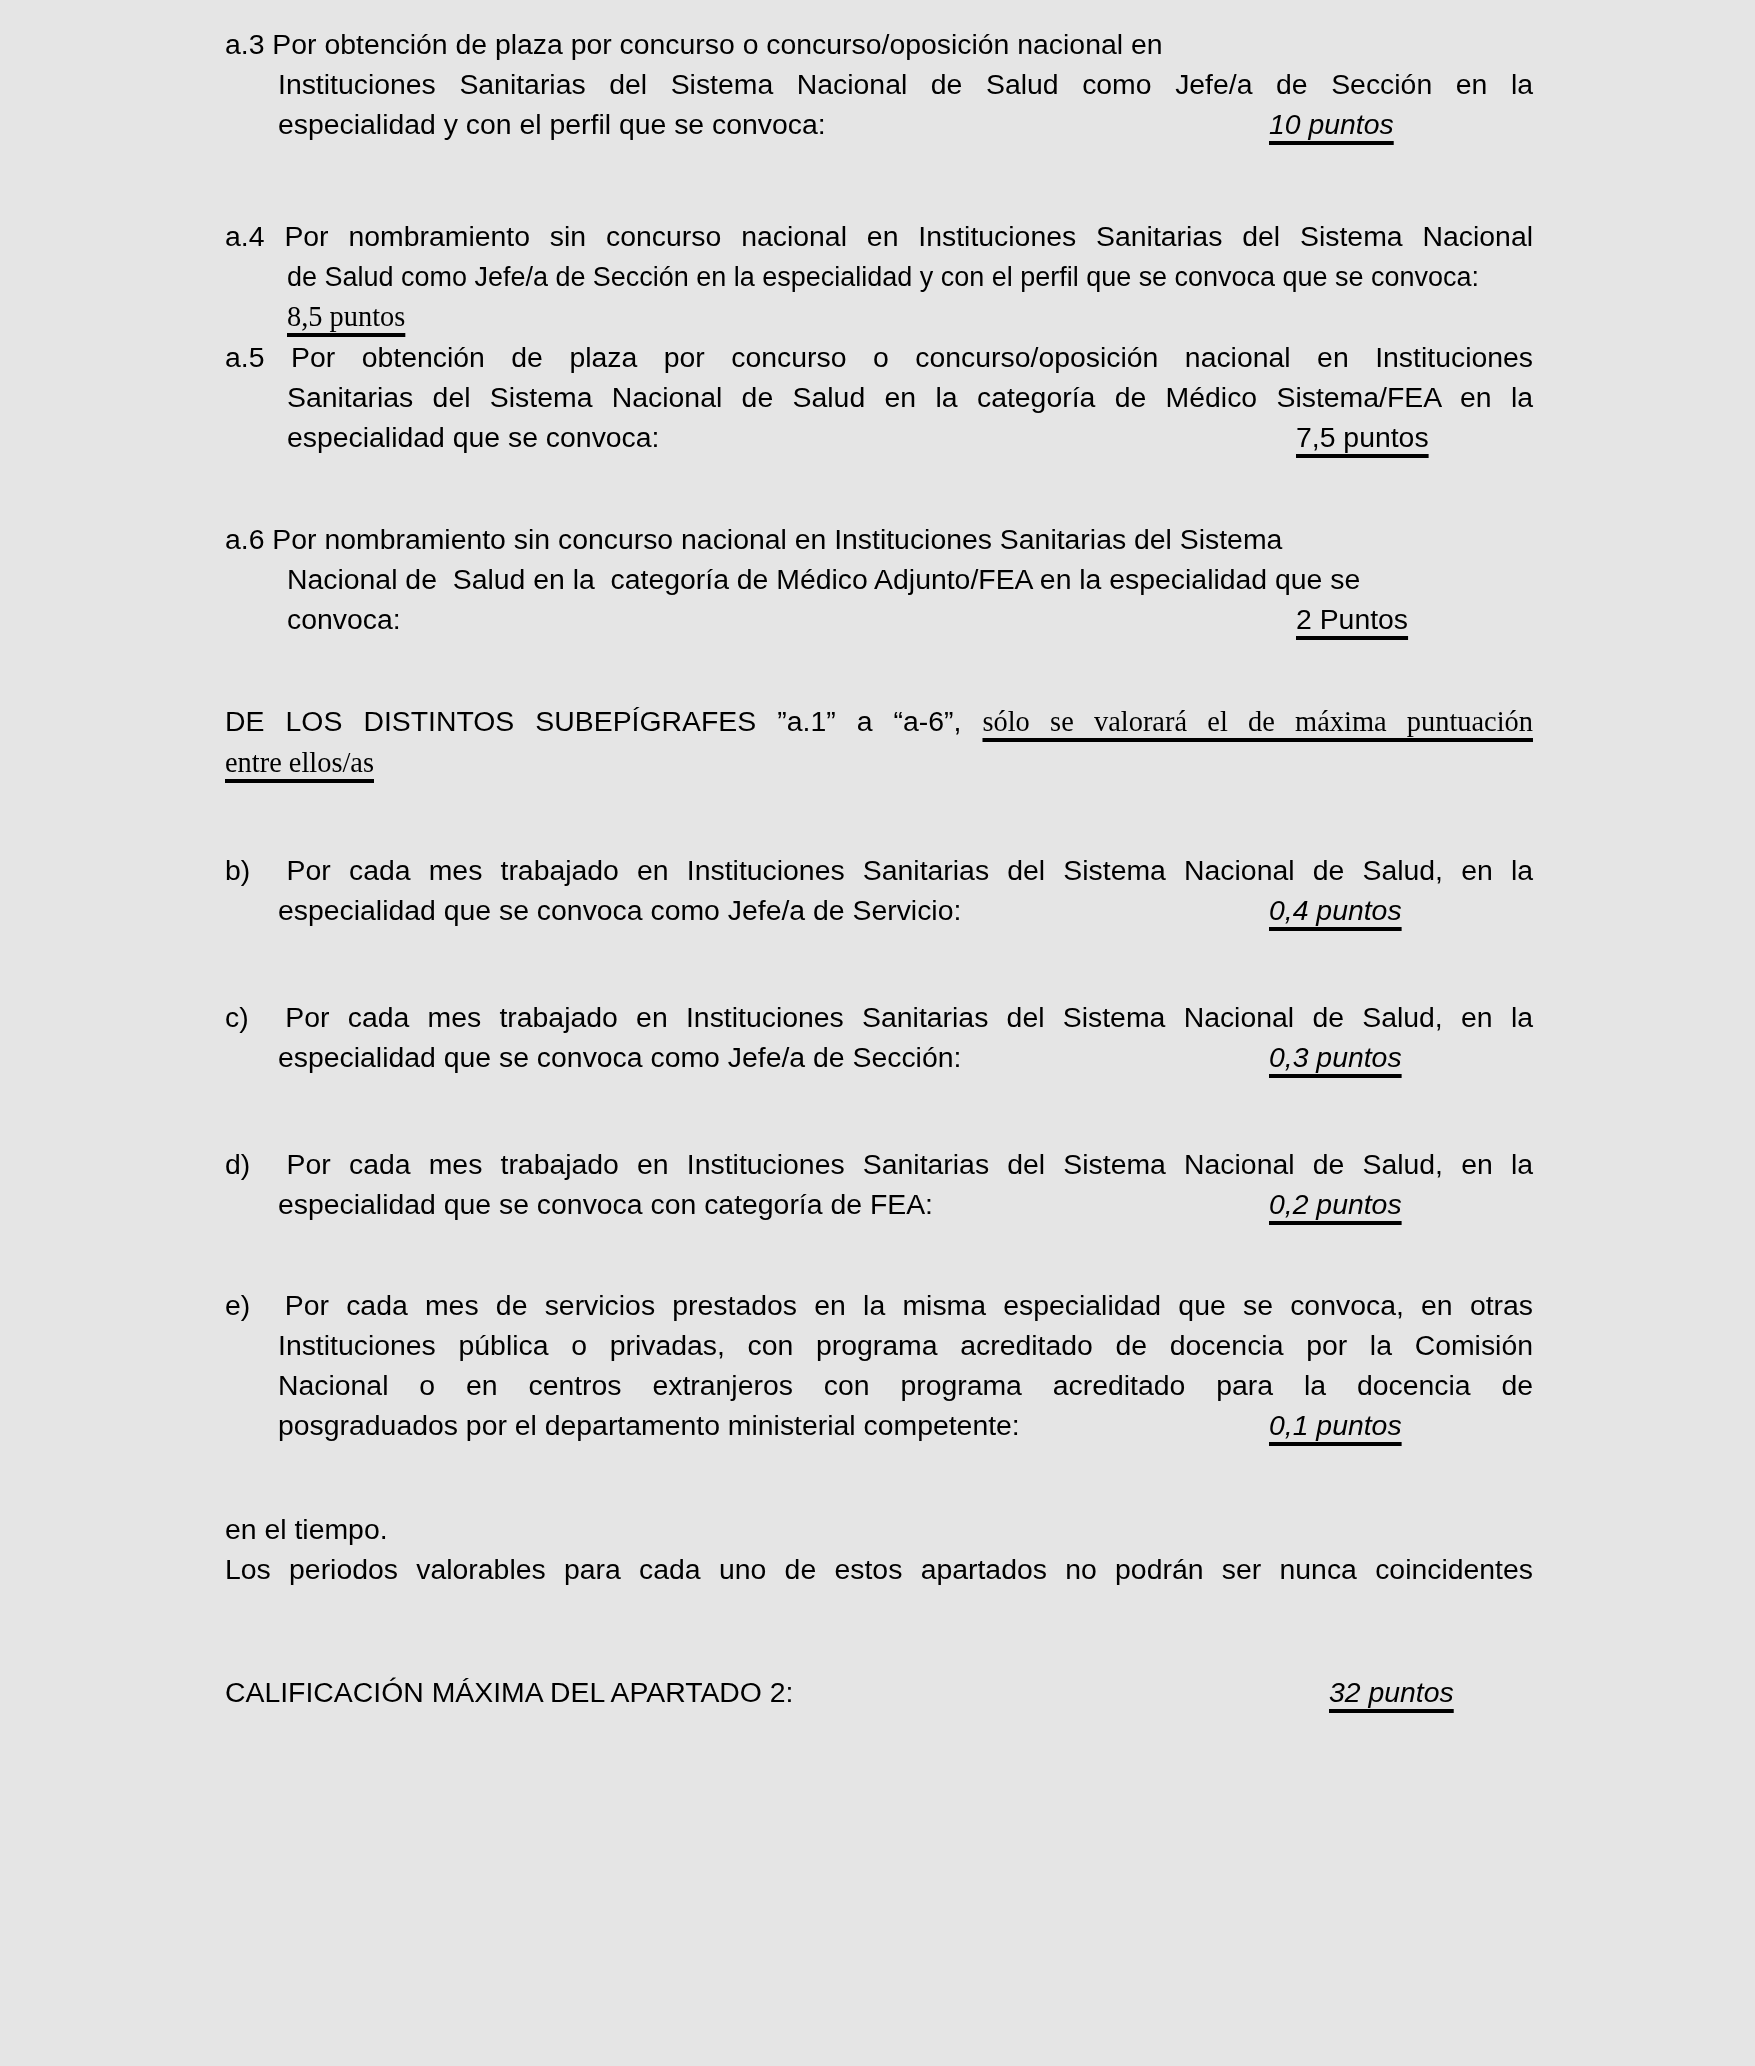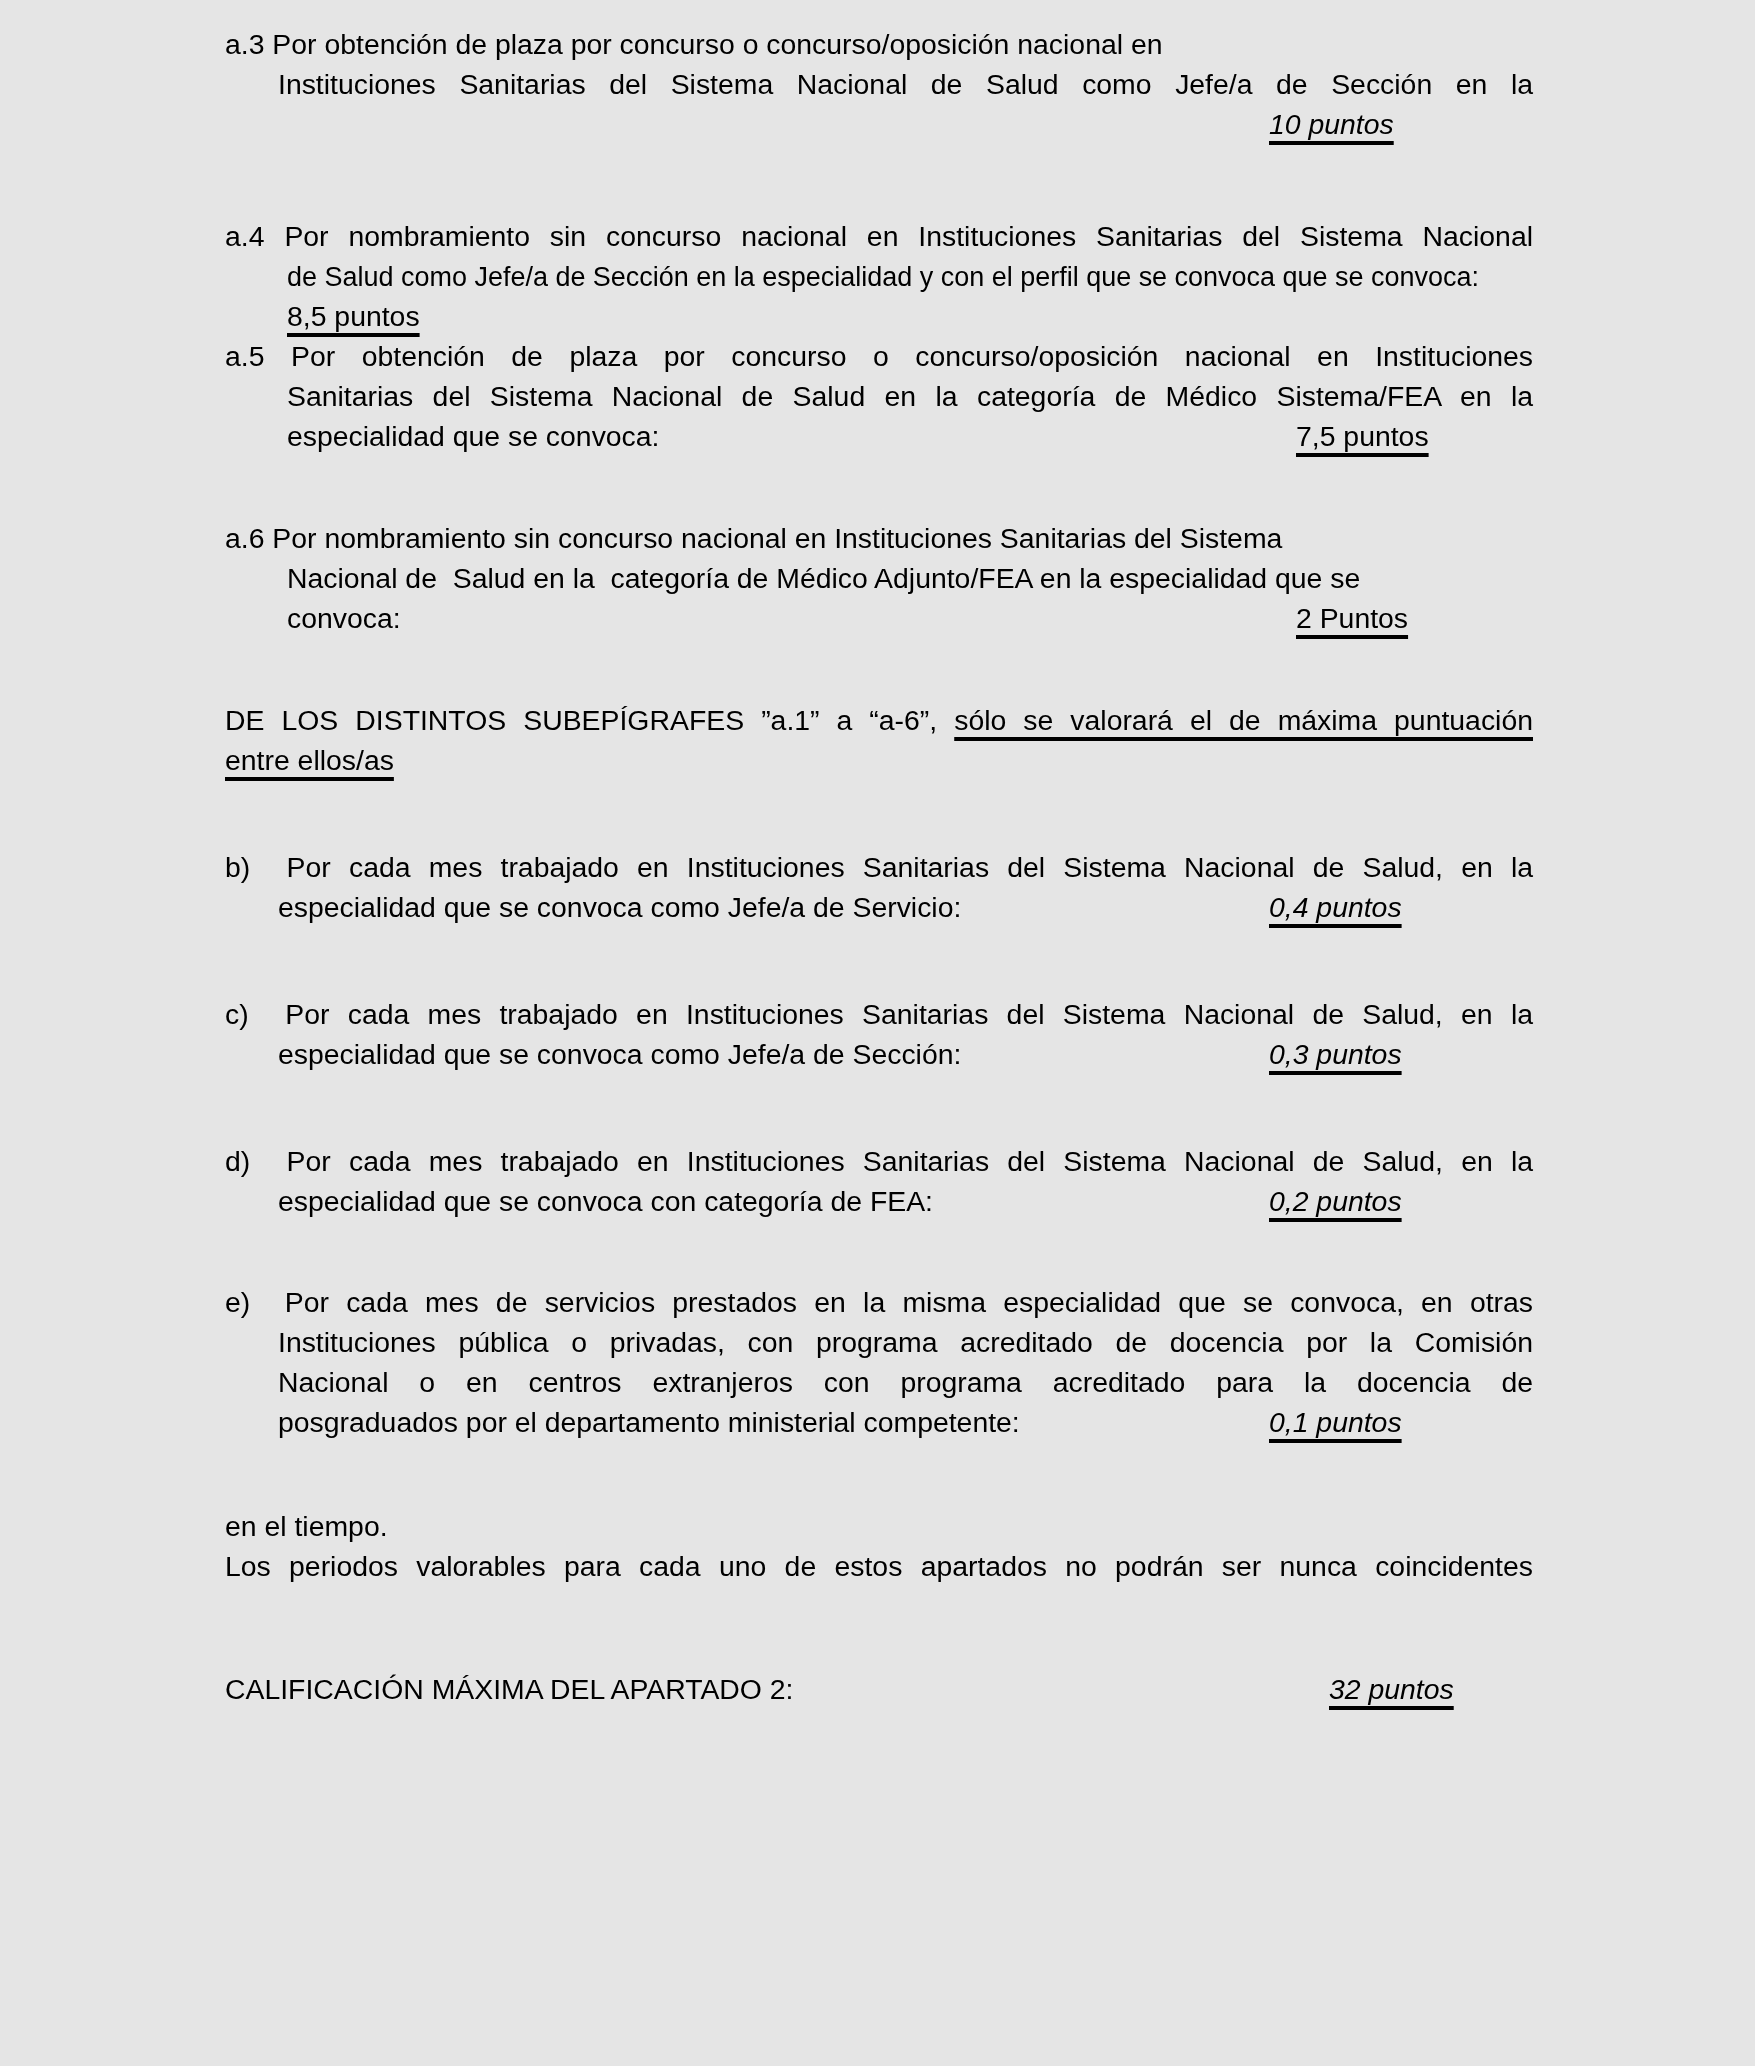--- a/index.html
+++ b/index.html
@@ -44,20 +44,21 @@
   }
   .hang76 .points { left: 991px; font-style: italic; }
   .hang90 .points { left: 1009px; }
   .block.flat .points { left: 1071px; }
   .block.tab-cal .points { left: 1104px; }
   .it { font-style: italic; }
   .u {
     text-decoration: underline;
     text-decoration-thickness: 3.5px;
     text-underline-offset: 7px;
+    font-family: Liberation Serif, serif;
   }
   
   .mt-a4  { margin-top: 72px; }
   .mt-a5  { }
   .mt-a6  { margin-top: 62px; }
   .mt-de  { margin-top: 62px; }
   .mt-b   { margin-top: 67px; }
   .mt-c   { margin-top: 67px; }
   .mt-d   { margin-top: 67px; }
   .mt-e   { margin-top: 61px; }
@@ -66,20 +67,21 @@
 </style>
 </head>
 <body>
 
 <div class="page">
 
   <section class="block hang76">
     <div class="line first">a.3 Por obtención de plaza por concurso o concurso/oposición nacional en</div>
     <div class="line just">Instituciones Sanitarias del Sistema Nacional de Salud como Jefe/a de Sección en la</div>
     <div class="line vline">
+      <span>especialidad y con el perfil que se convoca:</span>
       <span class="points">10 puntos</span>
     </div>
   </section>
 
   <section class="block hang90 mt-a4">
     <div class="line first just">a.4 Por nombramiento sin concurso nacional en Instituciones Sanitarias del Sistema Nacional</div>
     <div class="line squeeze">de Salud como Jefe/a de Sección en la especialidad y con el perfil que se convoca que se convoca:</div>
     <div class="line">
       <span class="u">8,5 puntos</span>
     </div>

